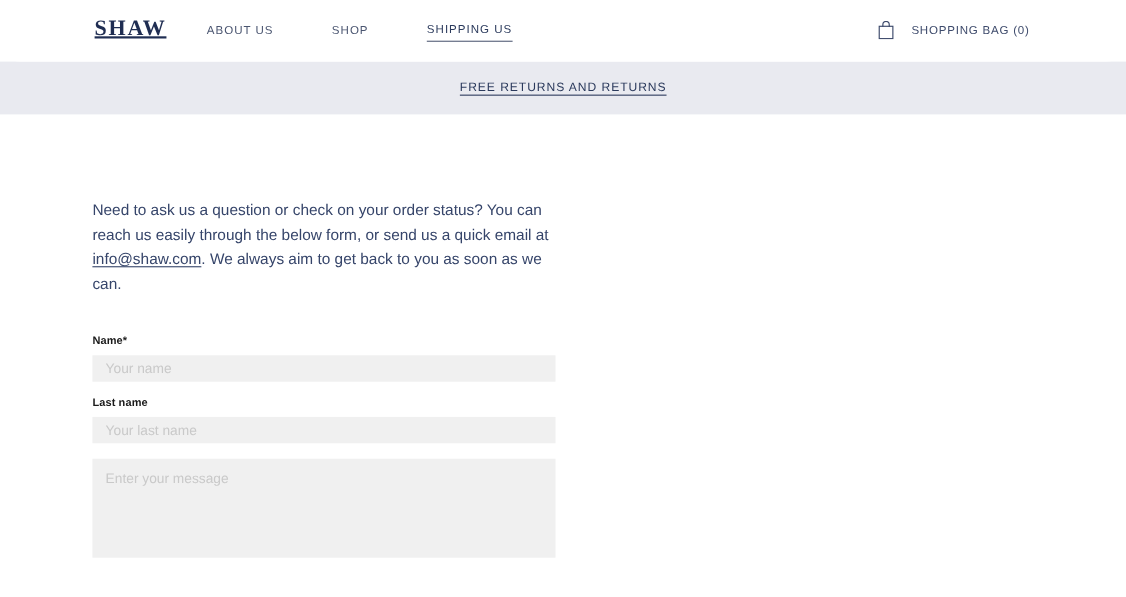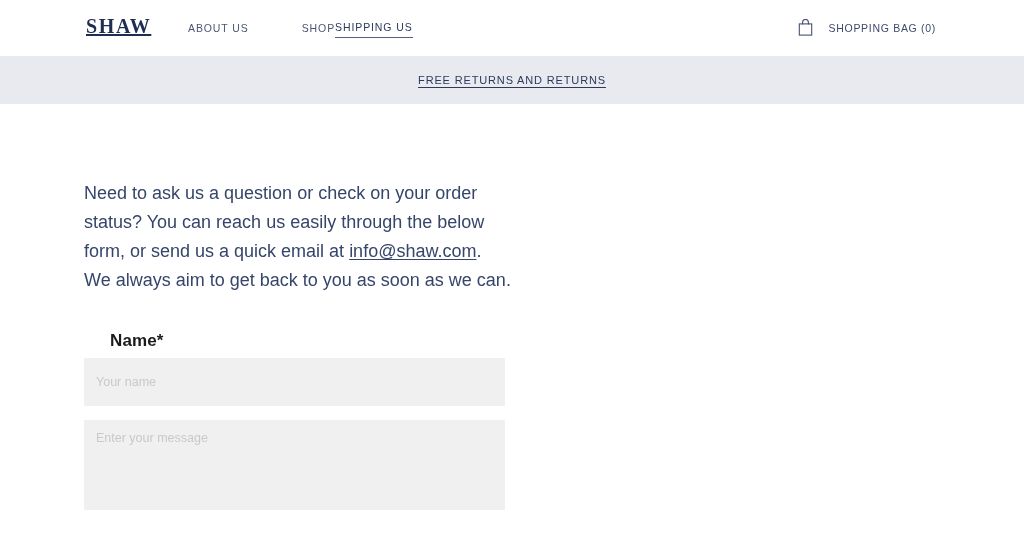--- a/index.html
+++ b/index.html
@@ -54,21 +54,21 @@
     letter-spacing: 0.9px;
     color: #4a5570;
     text-decoration: none;
     display: inline-block;
     padding-bottom: 4px;
     white-space: nowrap;
     cursor: pointer;
   }
 
   .nav-link.nav-about { margin-right: 53px; }
-  .nav-link.nav-shop  { }
+  .nav-link.nav-shop  { margin-right: 53px; }
 
   .nav-link.active {
     color: #2b3a5c;
     border-bottom: 1px solid #555f78;
   }
 
   .bag {
     position: absolute;
     right: 88px;
     top: 19px;
@@ -120,21 +120,21 @@
   .page-title {
     font-size: 19px;
     font-weight: normal;
     letter-spacing: 0.6px;
     color: #2b3a5c;
     line-height: 1.2;
   }
 
   .intro {
     margin-top: 22px;
-    font-size: 18px;
+    font-size: 14px;
     line-height: 1.62;
     color: #36456a;
     max-width: 428px;
     font-weight: 500;
   }
 
   .intro-link {
     color: #36456a;
     text-decoration: underline;
     text-underline-offset: 2px;
@@ -145,43 +145,42 @@
   .contact-form {
     margin-top: 35px;
   }
 
   .field {
     margin-bottom: 14px;
   }
 
   .field-label {
     display: block;
-    font-size: 17px;
+    font-size: 10px;
     font-weight: bold;
     color: #1b1b1b;
     margin-bottom: 7px;
     letter-spacing: 0.1px;
-    margin-left: 26px;
   }
 
   .field-input,
   .field-textarea {
     width: 421px;
     background: #f0f0f0;
     border: none;
     outline: none;
     font-family: "Liberation Sans", sans-serif;
     font-size: 12.5px;
     color: #3a3a3a;
     padding: 0 12px;
     display: block;
   }
 
   .field-input {
-    height: 48px;
+    height: 24px;
     line-height: 32px;
   }
 
   .field-textarea {
     height: 90px;
     padding-top: 9px;
     resize: none;
     line-height: 1.5;
   }
 
@@ -227,20 +226,22 @@
   </p>
 
   <form class="contact-form">
 
     <div class="field">
       <label class="field-label">Name*</label>
       <input class="field-input" type="text" placeholder="Your name" style="">
     </div>
 
     <div class="field">
+      <label class="field-label">Last name</label>
+      <input class="field-input" type="text" placeholder="Your last name" style="">
     </div>
 
 
     <div class="field">
       <textarea class="field-textarea" placeholder="Enter your message" style=""></textarea>
     </div>
 
   </form>
 </main>
 

